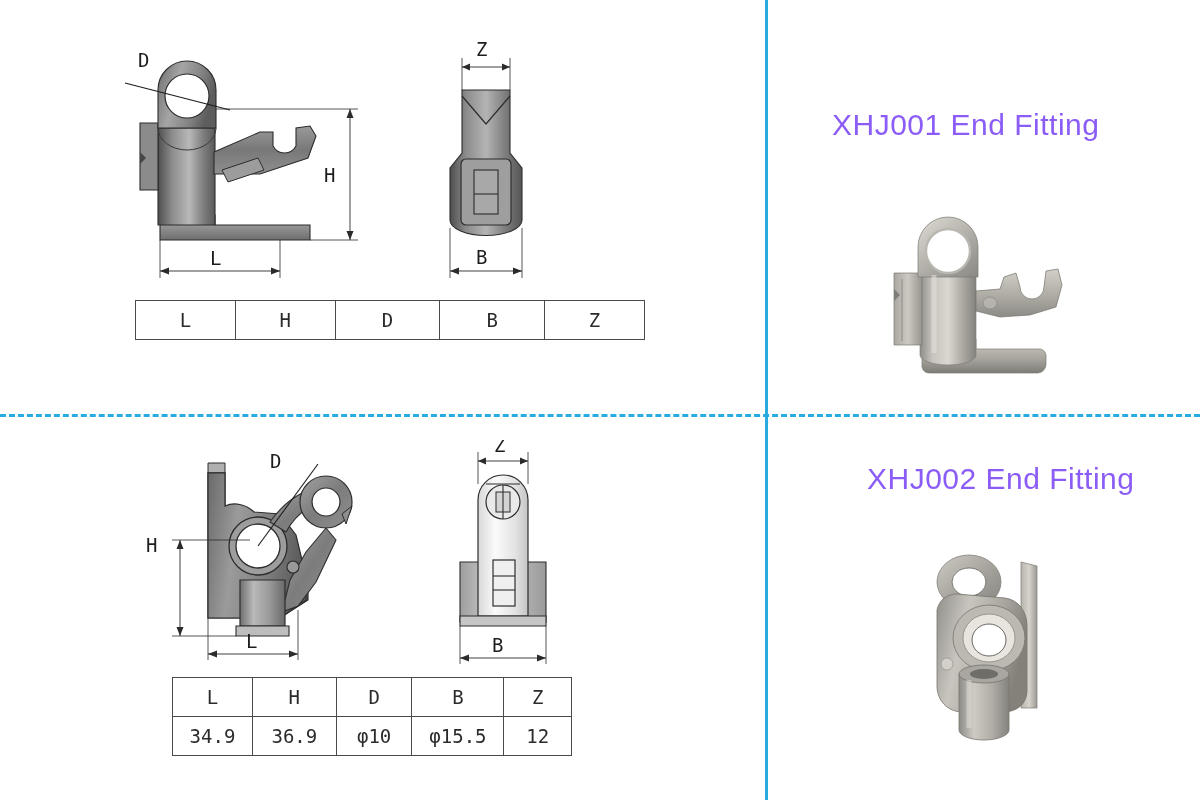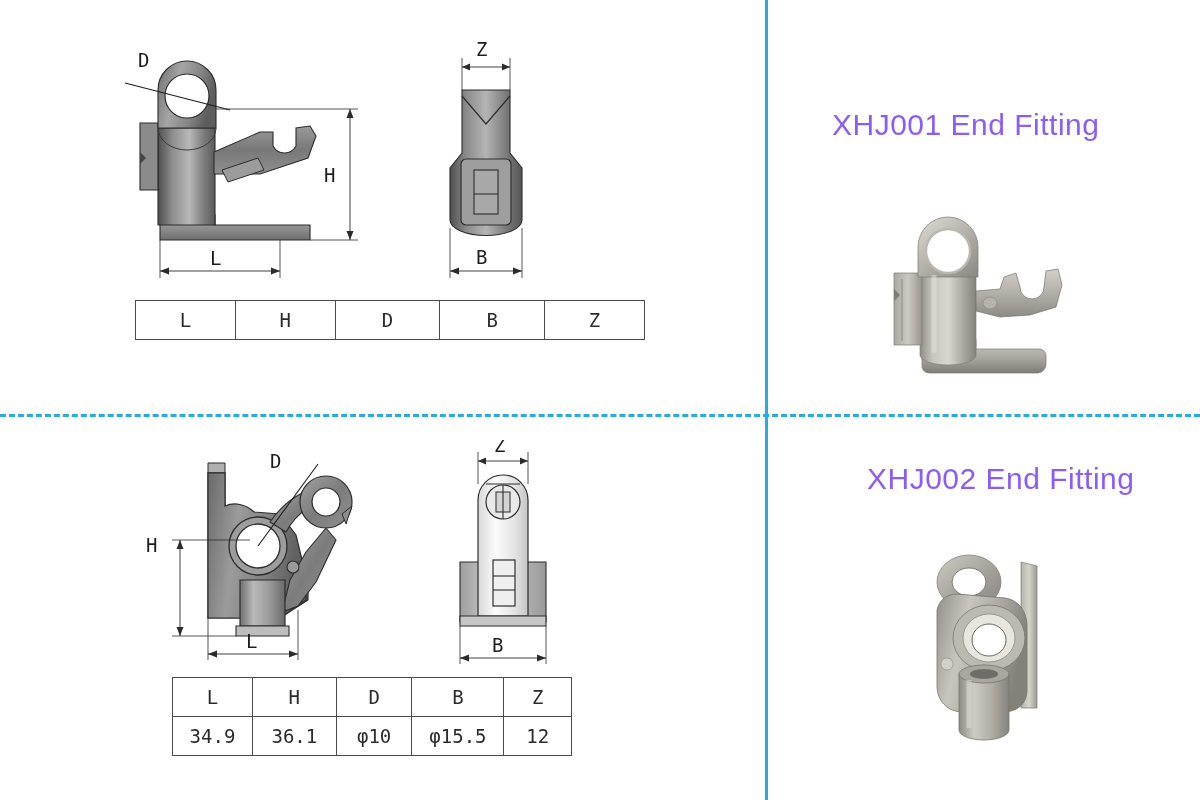--- a/index.html
+++ b/index.html
@@ -301,21 +301,21 @@
     <tbody>
         <tr>
       <td class="hdr-cell" style="width:80px;">L</td>
       <td class="hdr-cell" style="width:84px;">H</td>
       <td class="hdr-cell" style="width:76px;">D</td>
       <td class="hdr-cell" style="width:92px;">B</td>
       <td class="hdr-cell" style="width:68px;">Z</td>
     </tr>
     <tr>
       <td class="val-cell">34.9</td>
-      <td class="val-cell">36.1</td>
+      <td class="val-cell">36.9</td>
       <td class="val-cell">φ10</td>
       <td class="val-cell">φ15.5</td>
       <td class="val-cell">12</td>
     </tr>
   </tbody>
     </table>
 
   <div class="product-title" style="left:832px; top:108px;">XHJ001  End Fitting</div>
 
   <div class="photo-wrap" style="left:880px; top:215px;">

